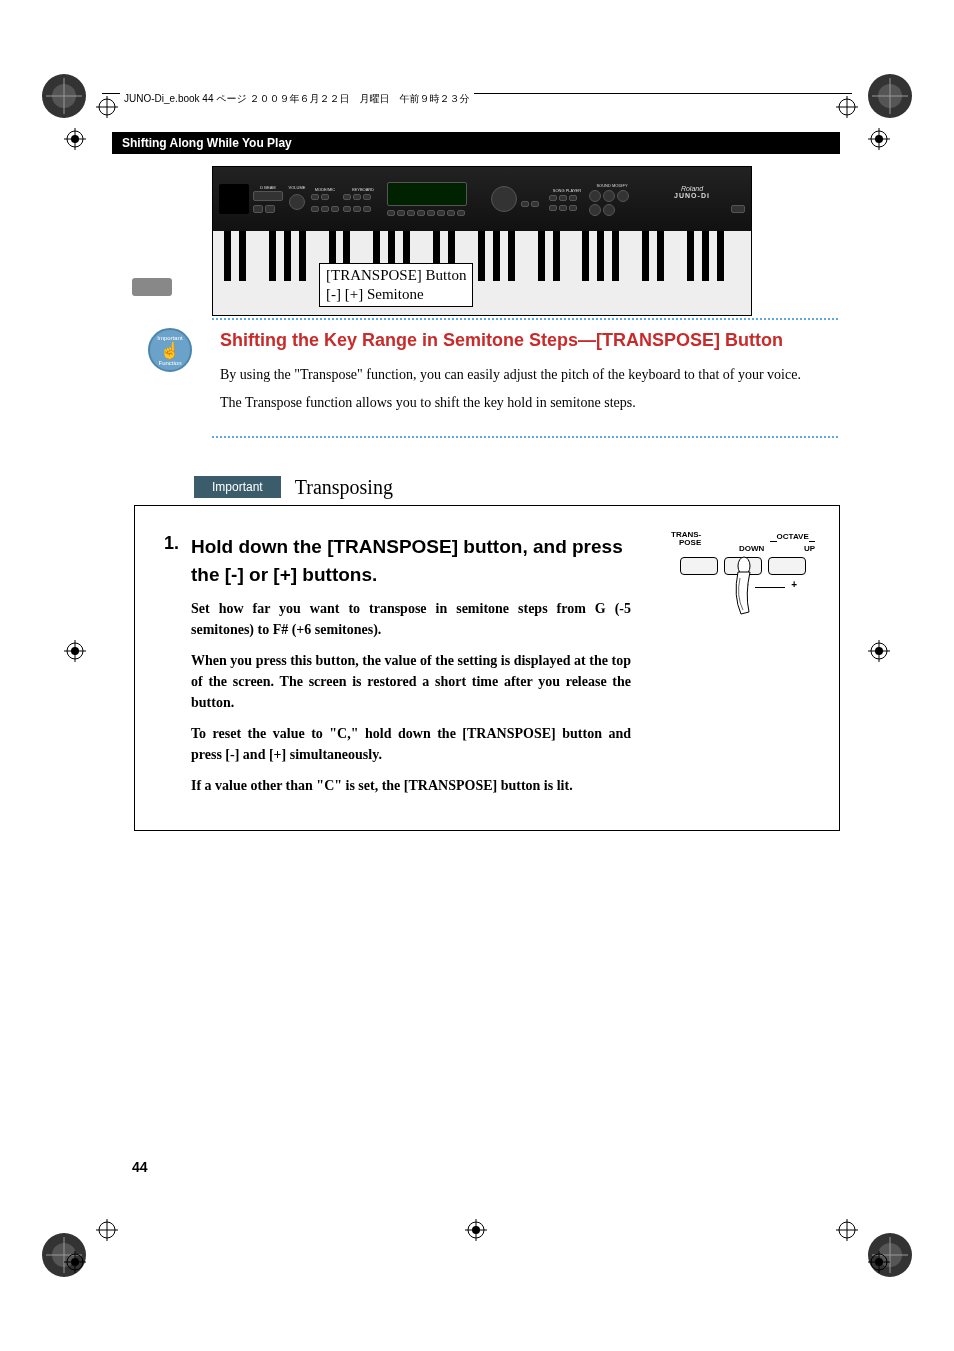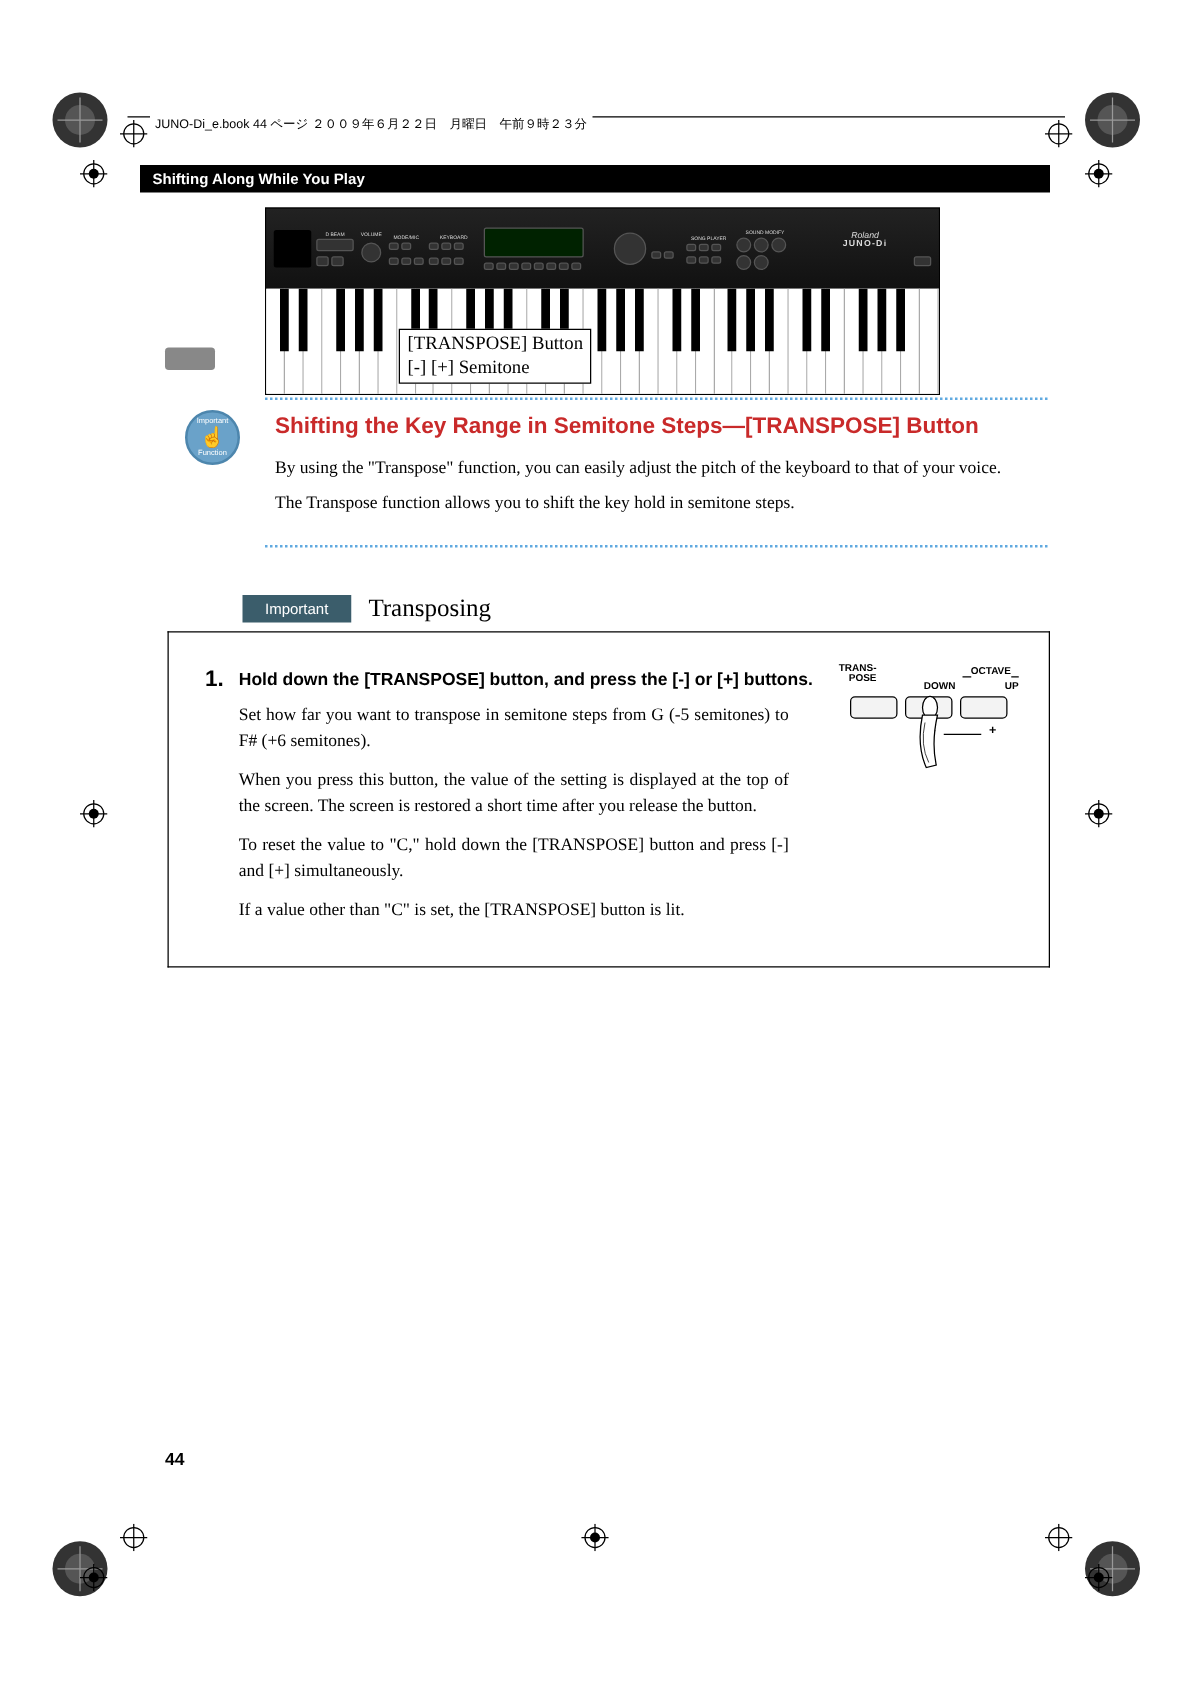--- a/index.html
+++ b/index.html
@@ -96,20 +96,21 @@
     color: #ddd;
     font-size: 4px;
     font-family: Arial, sans-serif;
     text-align: center;
   }
   .synth-keys {
     position: relative;
     height: 84px;
     background: #eee;
     display: flex;
+    align-items: flex-end;
   }
   .white-key {
     flex: 1;
     background: #fff;
     border-right: 1px solid #aaa;
   }
   .black-keys {
     position: absolute; top: 0; left: 0; right: 0; height: 50px;
     display: flex;
   }
@@ -217,27 +218,28 @@
   }
   .step-body {
     flex: 1;
     font-family: "Times New Roman", serif;
     font-size: 14px;
     line-height: 1.5;
   }
   .step-heading {
     font-family: Arial, sans-serif;
     font-weight: bold;
-    font-size: 14px;
+    font-size: 19px;
     margin-bottom: 8px;
   }
   .step-para {
     margin-bottom: 10px;
     width: 440px;
     text-align: justify;
+    font-weight: bold;
   }
   .illus {
     float: right;
     width: 156px;
     margin-left: 10px;
     margin-top: -2px;
     text-align: right;
   }
   .illus-labels {
     display: flex;

